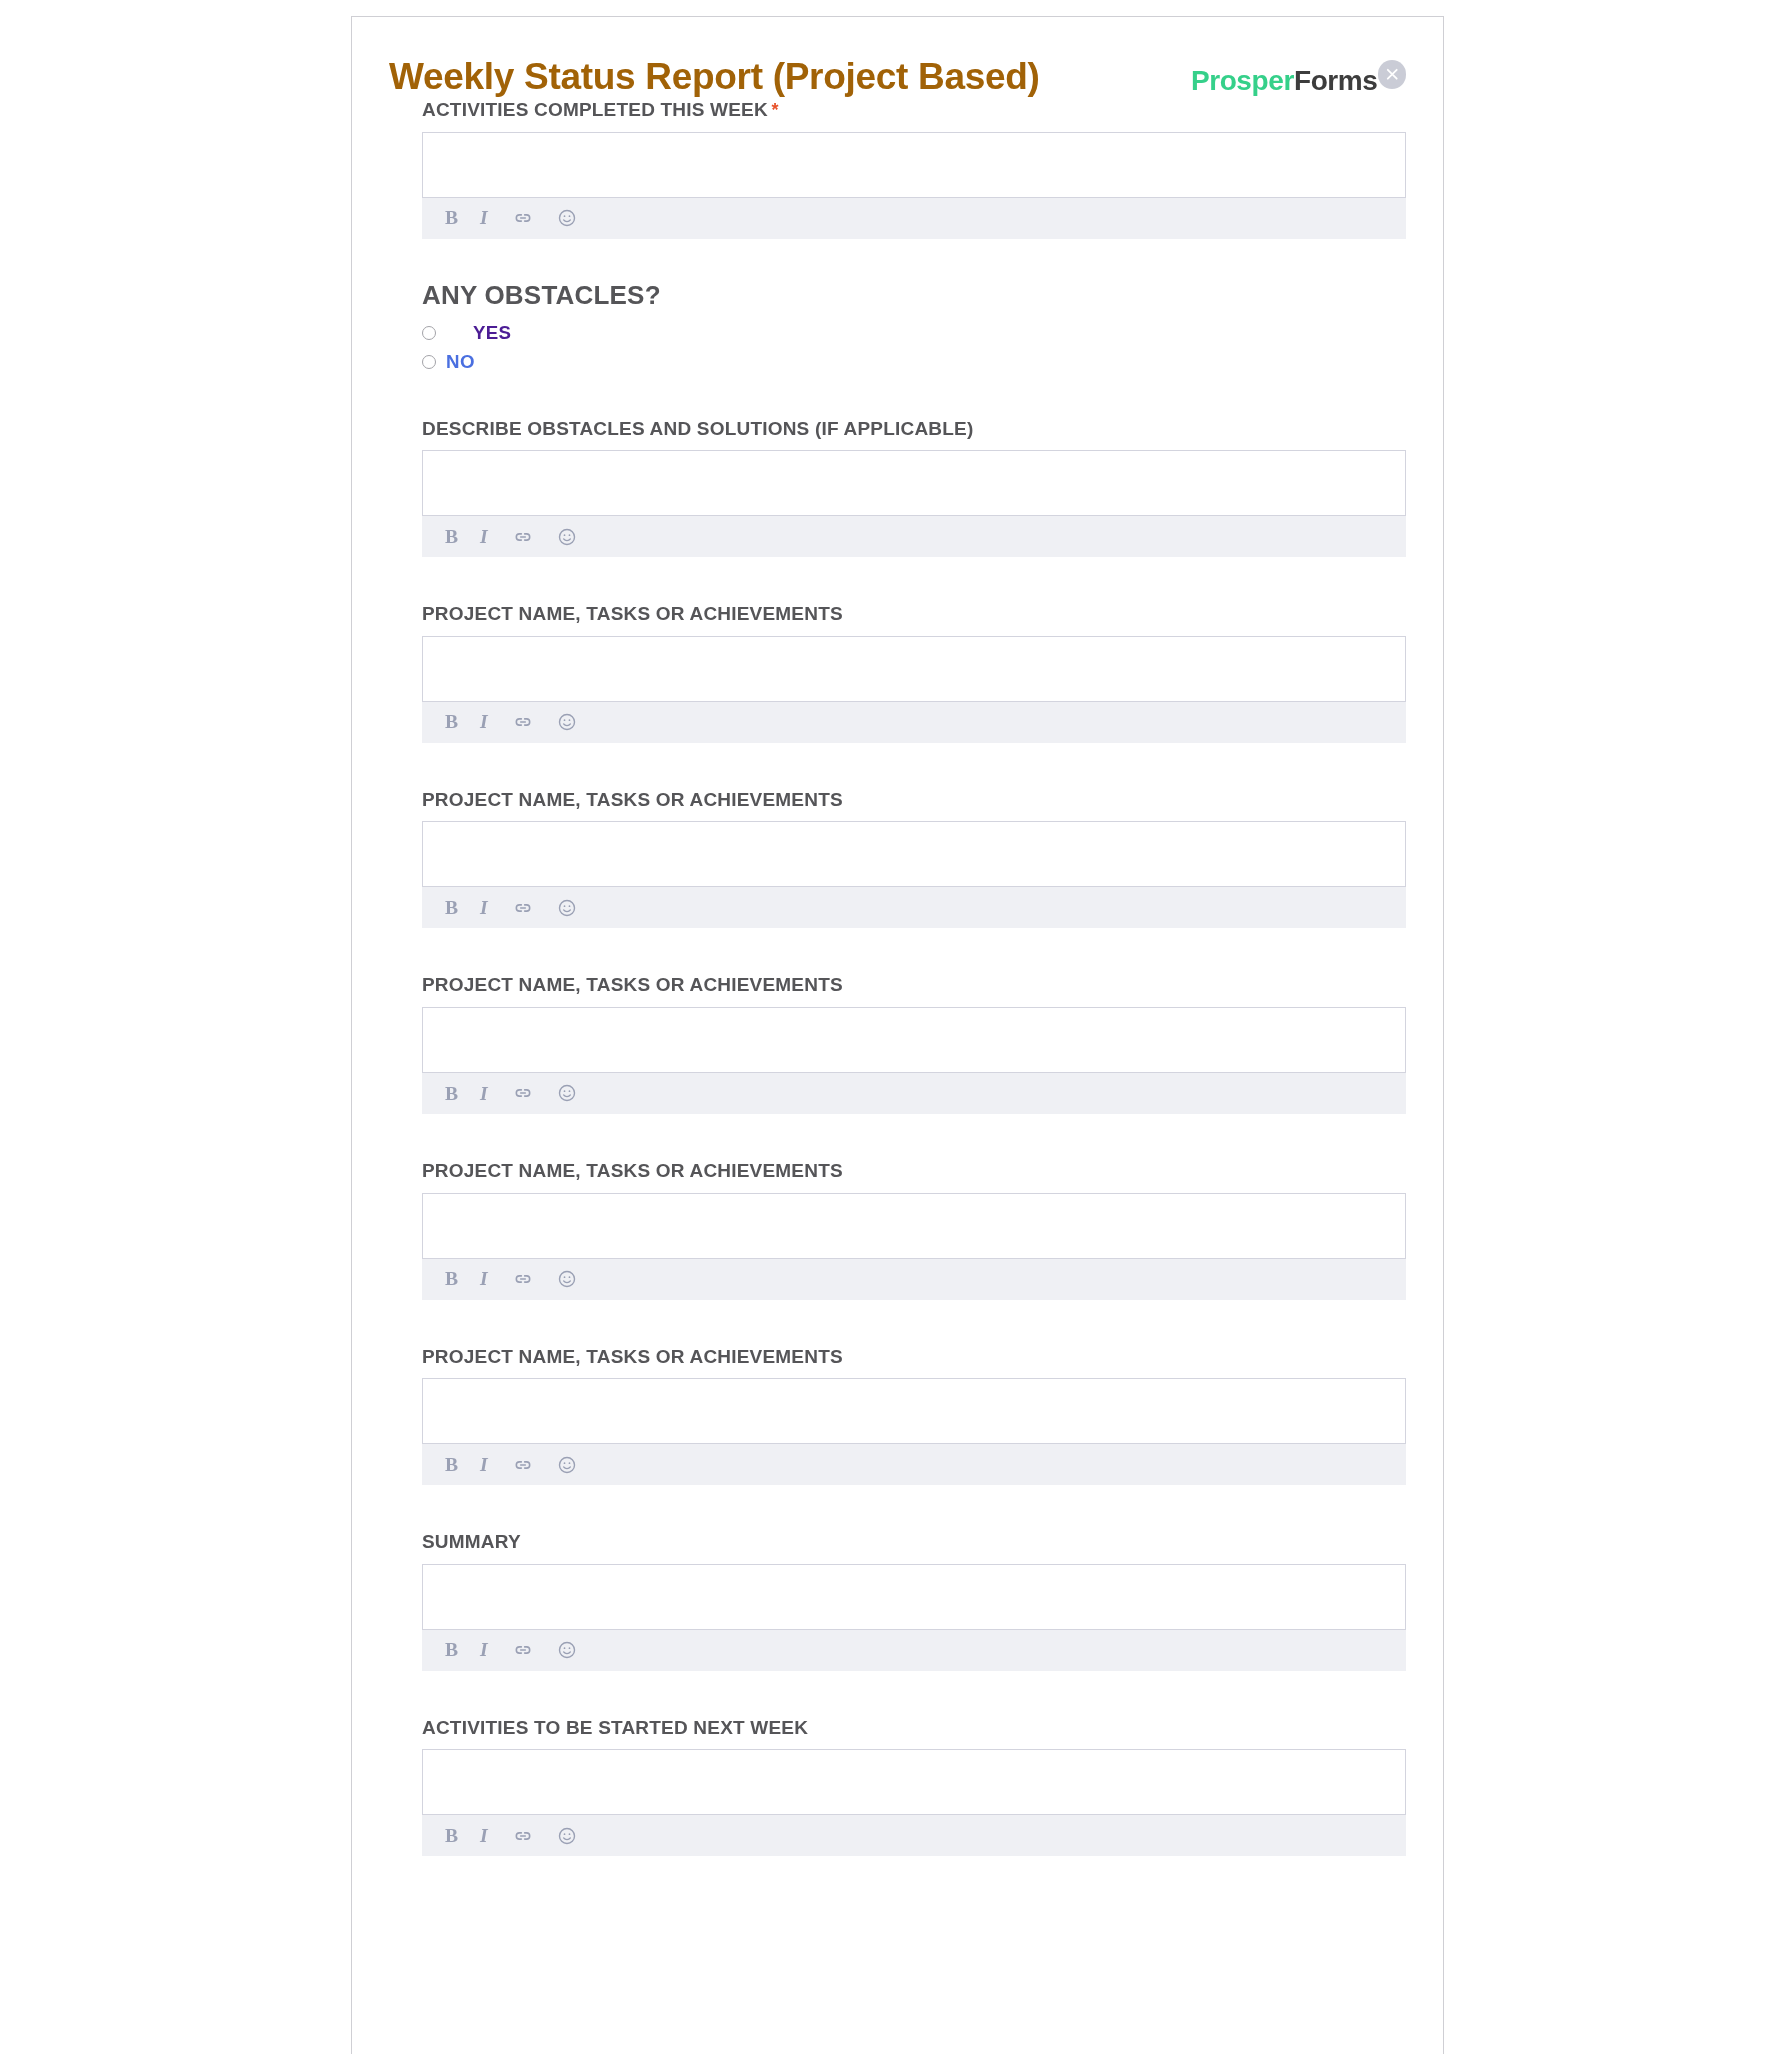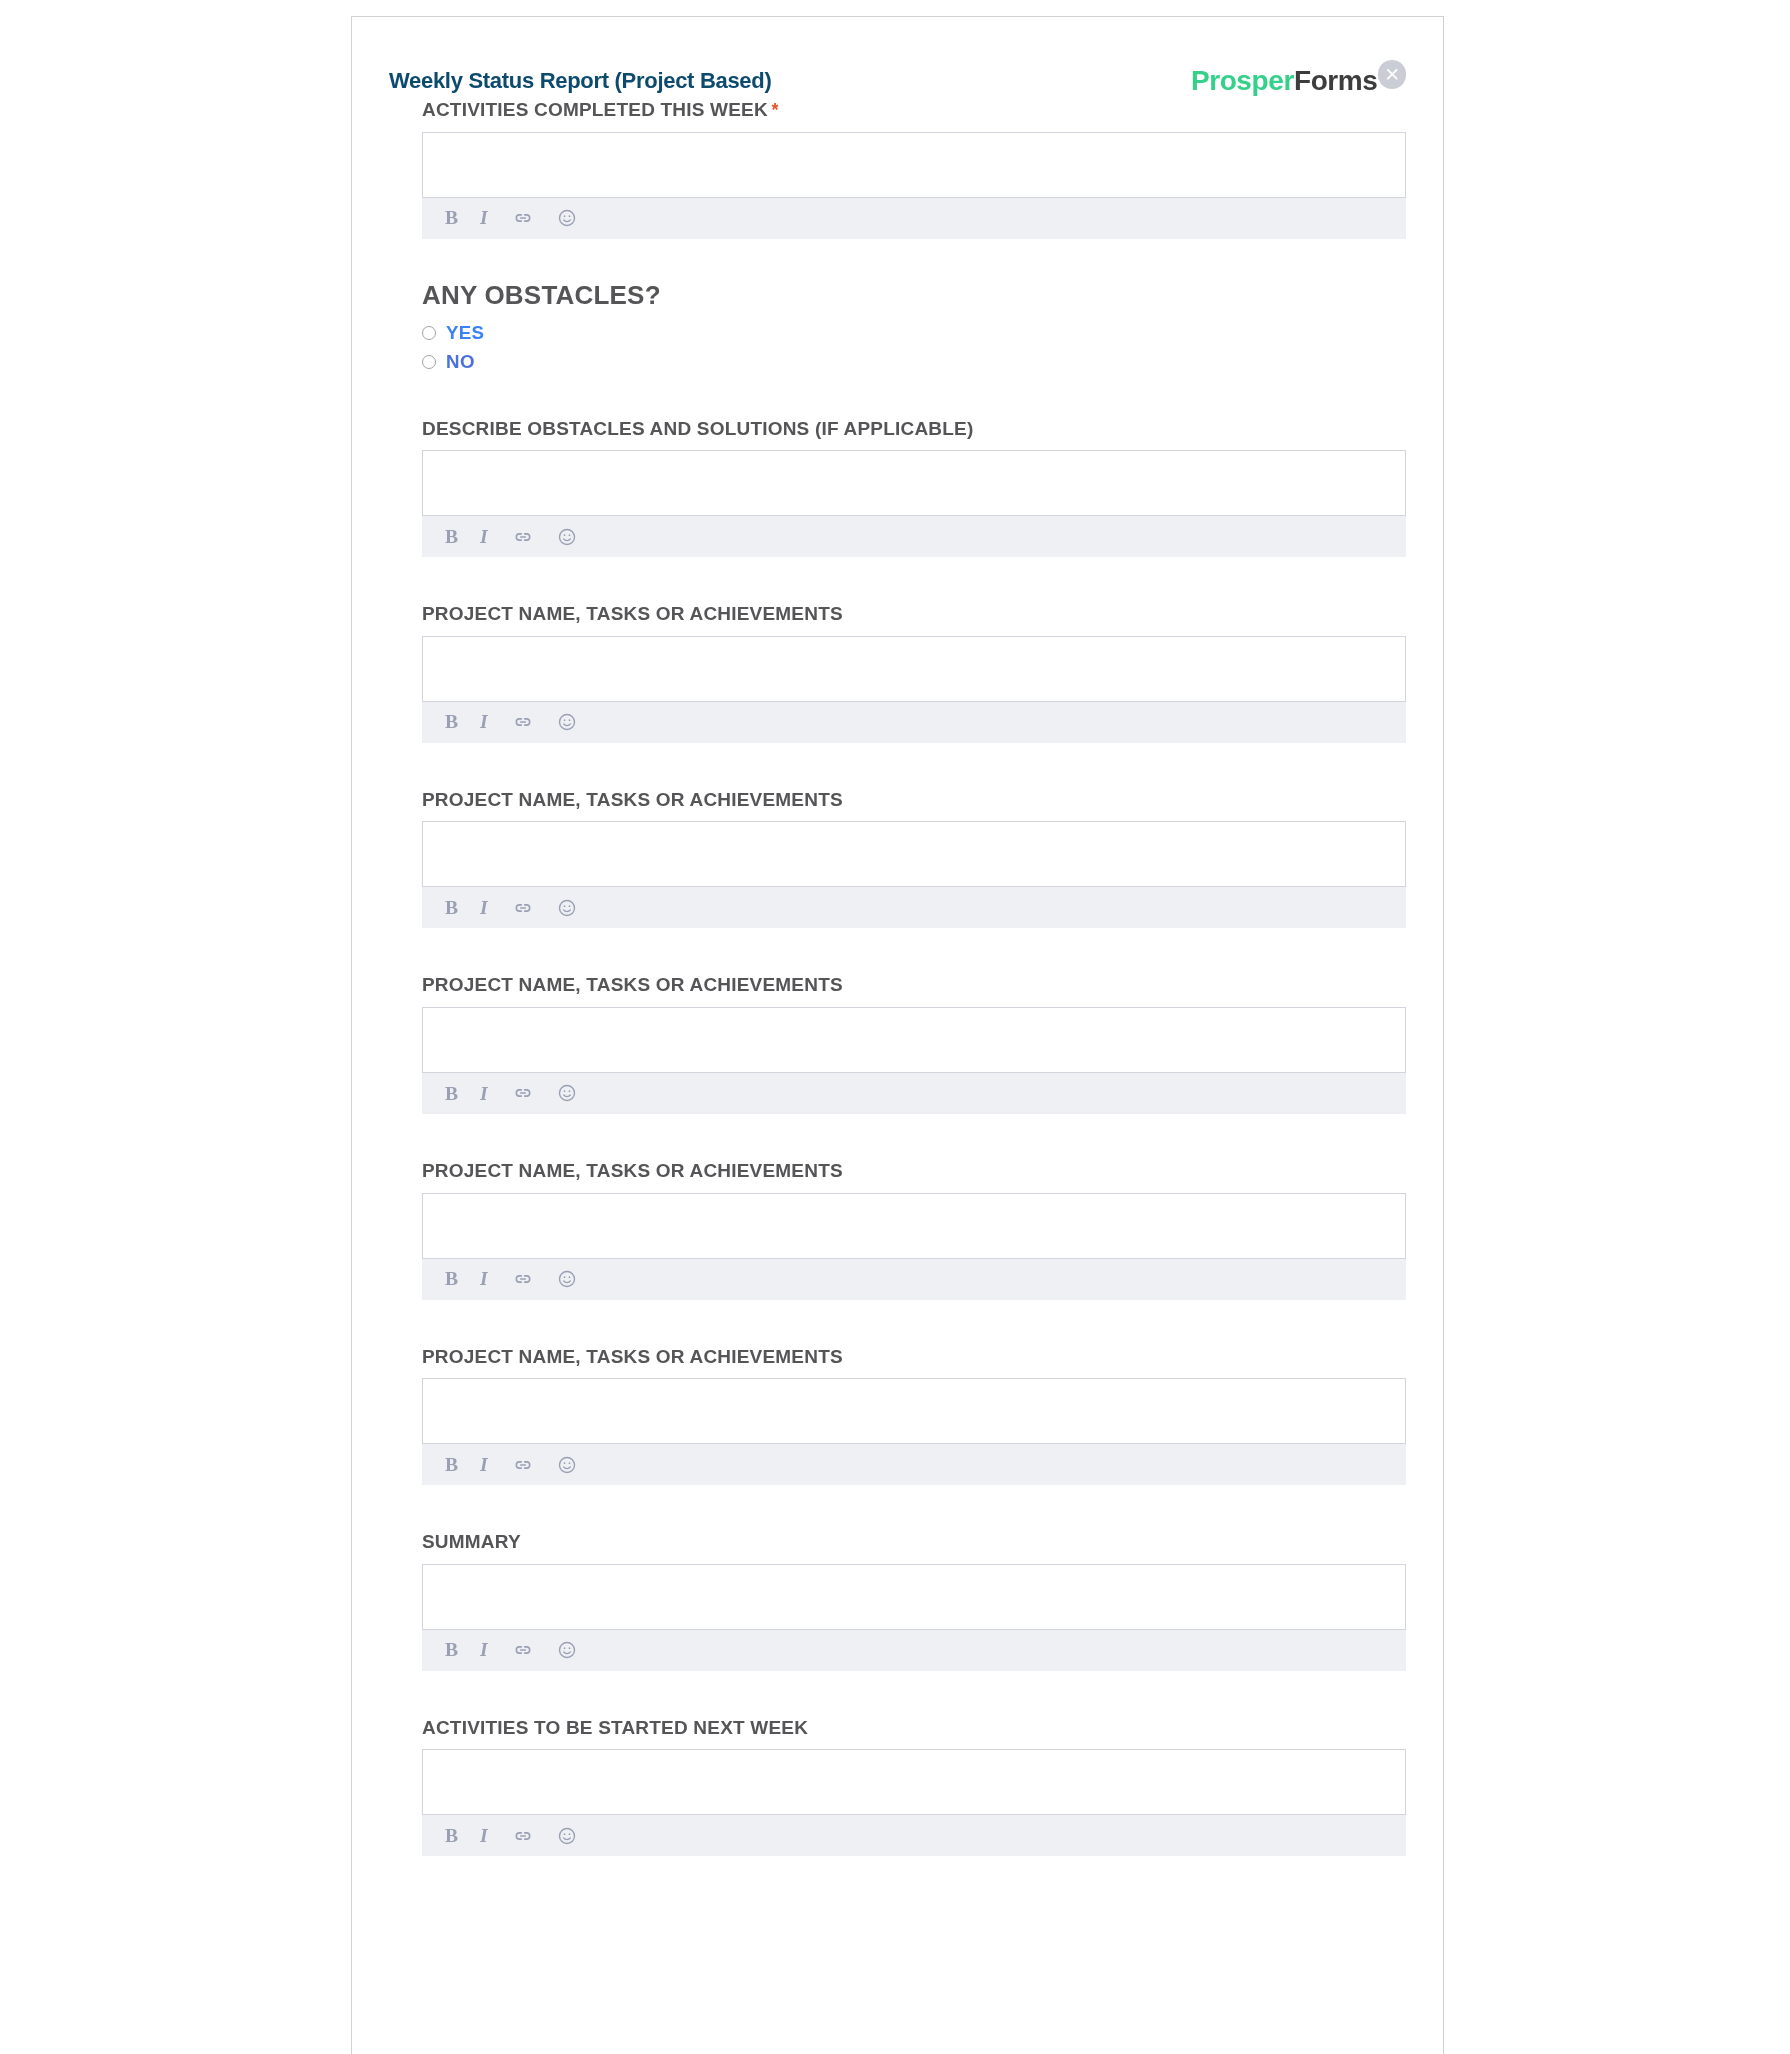--- a/index.html
+++ b/index.html
@@ -38,24 +38,24 @@
 
   
   .header-row {
     position: relative;
     height: 55px;
   }
 
   .form-title {
     position: absolute;
     left: 0;
-    top: 24px;
-    font-size: 22px;
-    font-weight: bold;
-    color: #0c4a6e;
+    top: 12px;
+    font-size: 37px;
+    font-weight: bold;
+    color: #a16207;
     letter-spacing: -0.3px;
     white-space: nowrap;
   }
 
   .brand {
     position: absolute;
     right: 28.5px;
     top: 20.5px;
     font-size: 28px;
     font-weight: bold;
@@ -216,21 +216,21 @@
         </svg>
       </span>
     </div>
   </div>
           <div class="gap-sm"></div>
           <div class="field">
     <div class="radio-label">ANY OBSTACLES?</div>
     <div>
               <div class="radio-row">
                 <span class="radio-dot"></span>
-                <span class="radio-text" style="color: #3b82f6;">YES</span>
+                <span class="radio-text" style="color: #4c1d95; margin-left: 27px;">YES</span>
               </div>
               <div class="radio-row">
                 <span class="radio-dot"></span>
                 <span class="radio-text" style="color: rgb(74, 111, 224); text-align: center;">NO</span>
               </div>
             </div>
   </div>
           <div class="gap-sm"></div>
           <div class="field">
     <div class="field-label">

